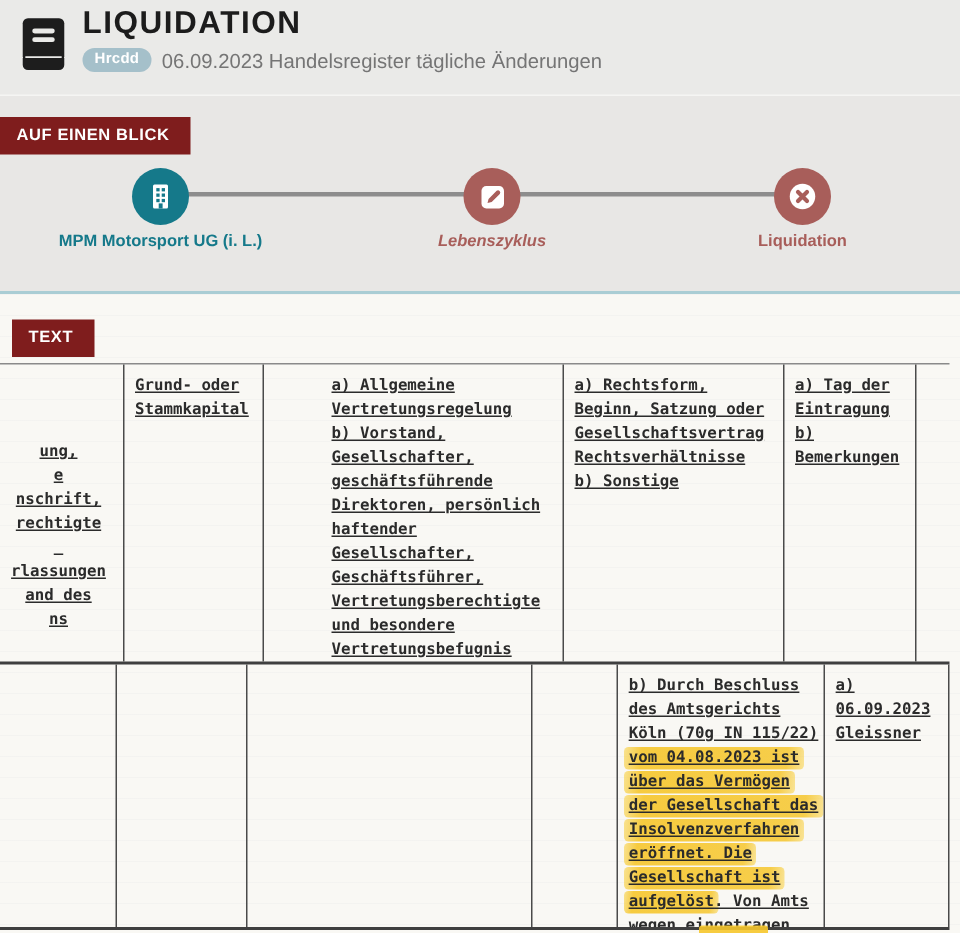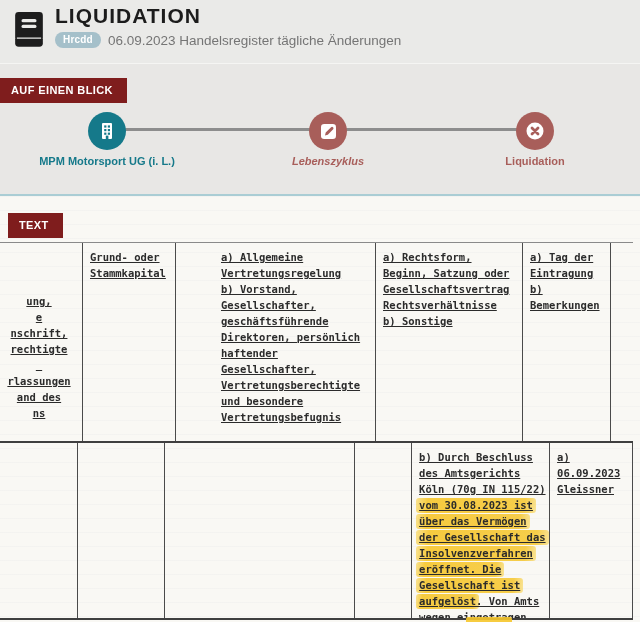--- a/index.html
+++ b/index.html
@@ -168,20 +168,21 @@
           </div>
         <div class="cell c3">
             <div class="tline">a) Allgemeine</div>
             <div class="tline">Vertretungsregelung</div>
             <div class="tline">b) Vorstand,</div>
             <div class="tline">Gesellschafter,</div>
             <div class="tline">geschäftsführende</div>
             <div class="tline">Direktoren, persönlich</div>
             <div class="tline">haftender</div>
             <div class="tline">Gesellschafter,</div>
+            <div class="tline">Geschäftsführer,</div>
             <div class="tline">Vertretungsberechtigte</div>
             <div class="tline">und besondere</div>
             <div class="tline">Vertretungsbefugnis</div>
           </div>
         <div class="cell c5">
             <div class="tline">a) Rechtsform,</div>
             <div class="tline">Beginn, Satzung oder</div>
             <div class="tline">Gesellschaftsvertrag</div>
             <div class="tline">Rechtsverhältnisse</div>
             <div class="tline">b) Sonstige</div>
@@ -195,21 +196,21 @@
       </div>
       <div class="trow tbody">
         <div class="cell c1"></div>
         <div class="cell c2"></div>
         <div class="cell c3"></div>
         <div class="cell c4"></div>
         <div class="cell c5">
             <div class="tline">b) Durch Beschluss</div>
             <div class="tline">des Amtsgerichts</div>
             <div class="tline">Köln (70g IN 115/22)</div>
-            <div class="tline"><span class="hl">vom 30.08.2023 ist</span></div>
+            <div class="tline"><span class="hl">vom 04.08.2023 ist</span></div>
             <div class="tline"><span class="hl">über das Vermögen</span></div>
             <div class="tline"><span class="hl">der Gesellschaft das</span></div>
             <div class="tline"><span class="hl">Insolvenzverfahren</span></div>
             <div class="tline"><span class="hl">eröffnet. Die</span></div>
             <div class="tline"><span class="hl">Gesellschaft ist</span></div>
             <div class="tline"><span class="hl">aufgelöst</span>. Von Amts</div>
             <div class="tline">wegen eingetragen.</div>
           </div>
         <div class="cell c6">
             <div class="tline">a)</div>

